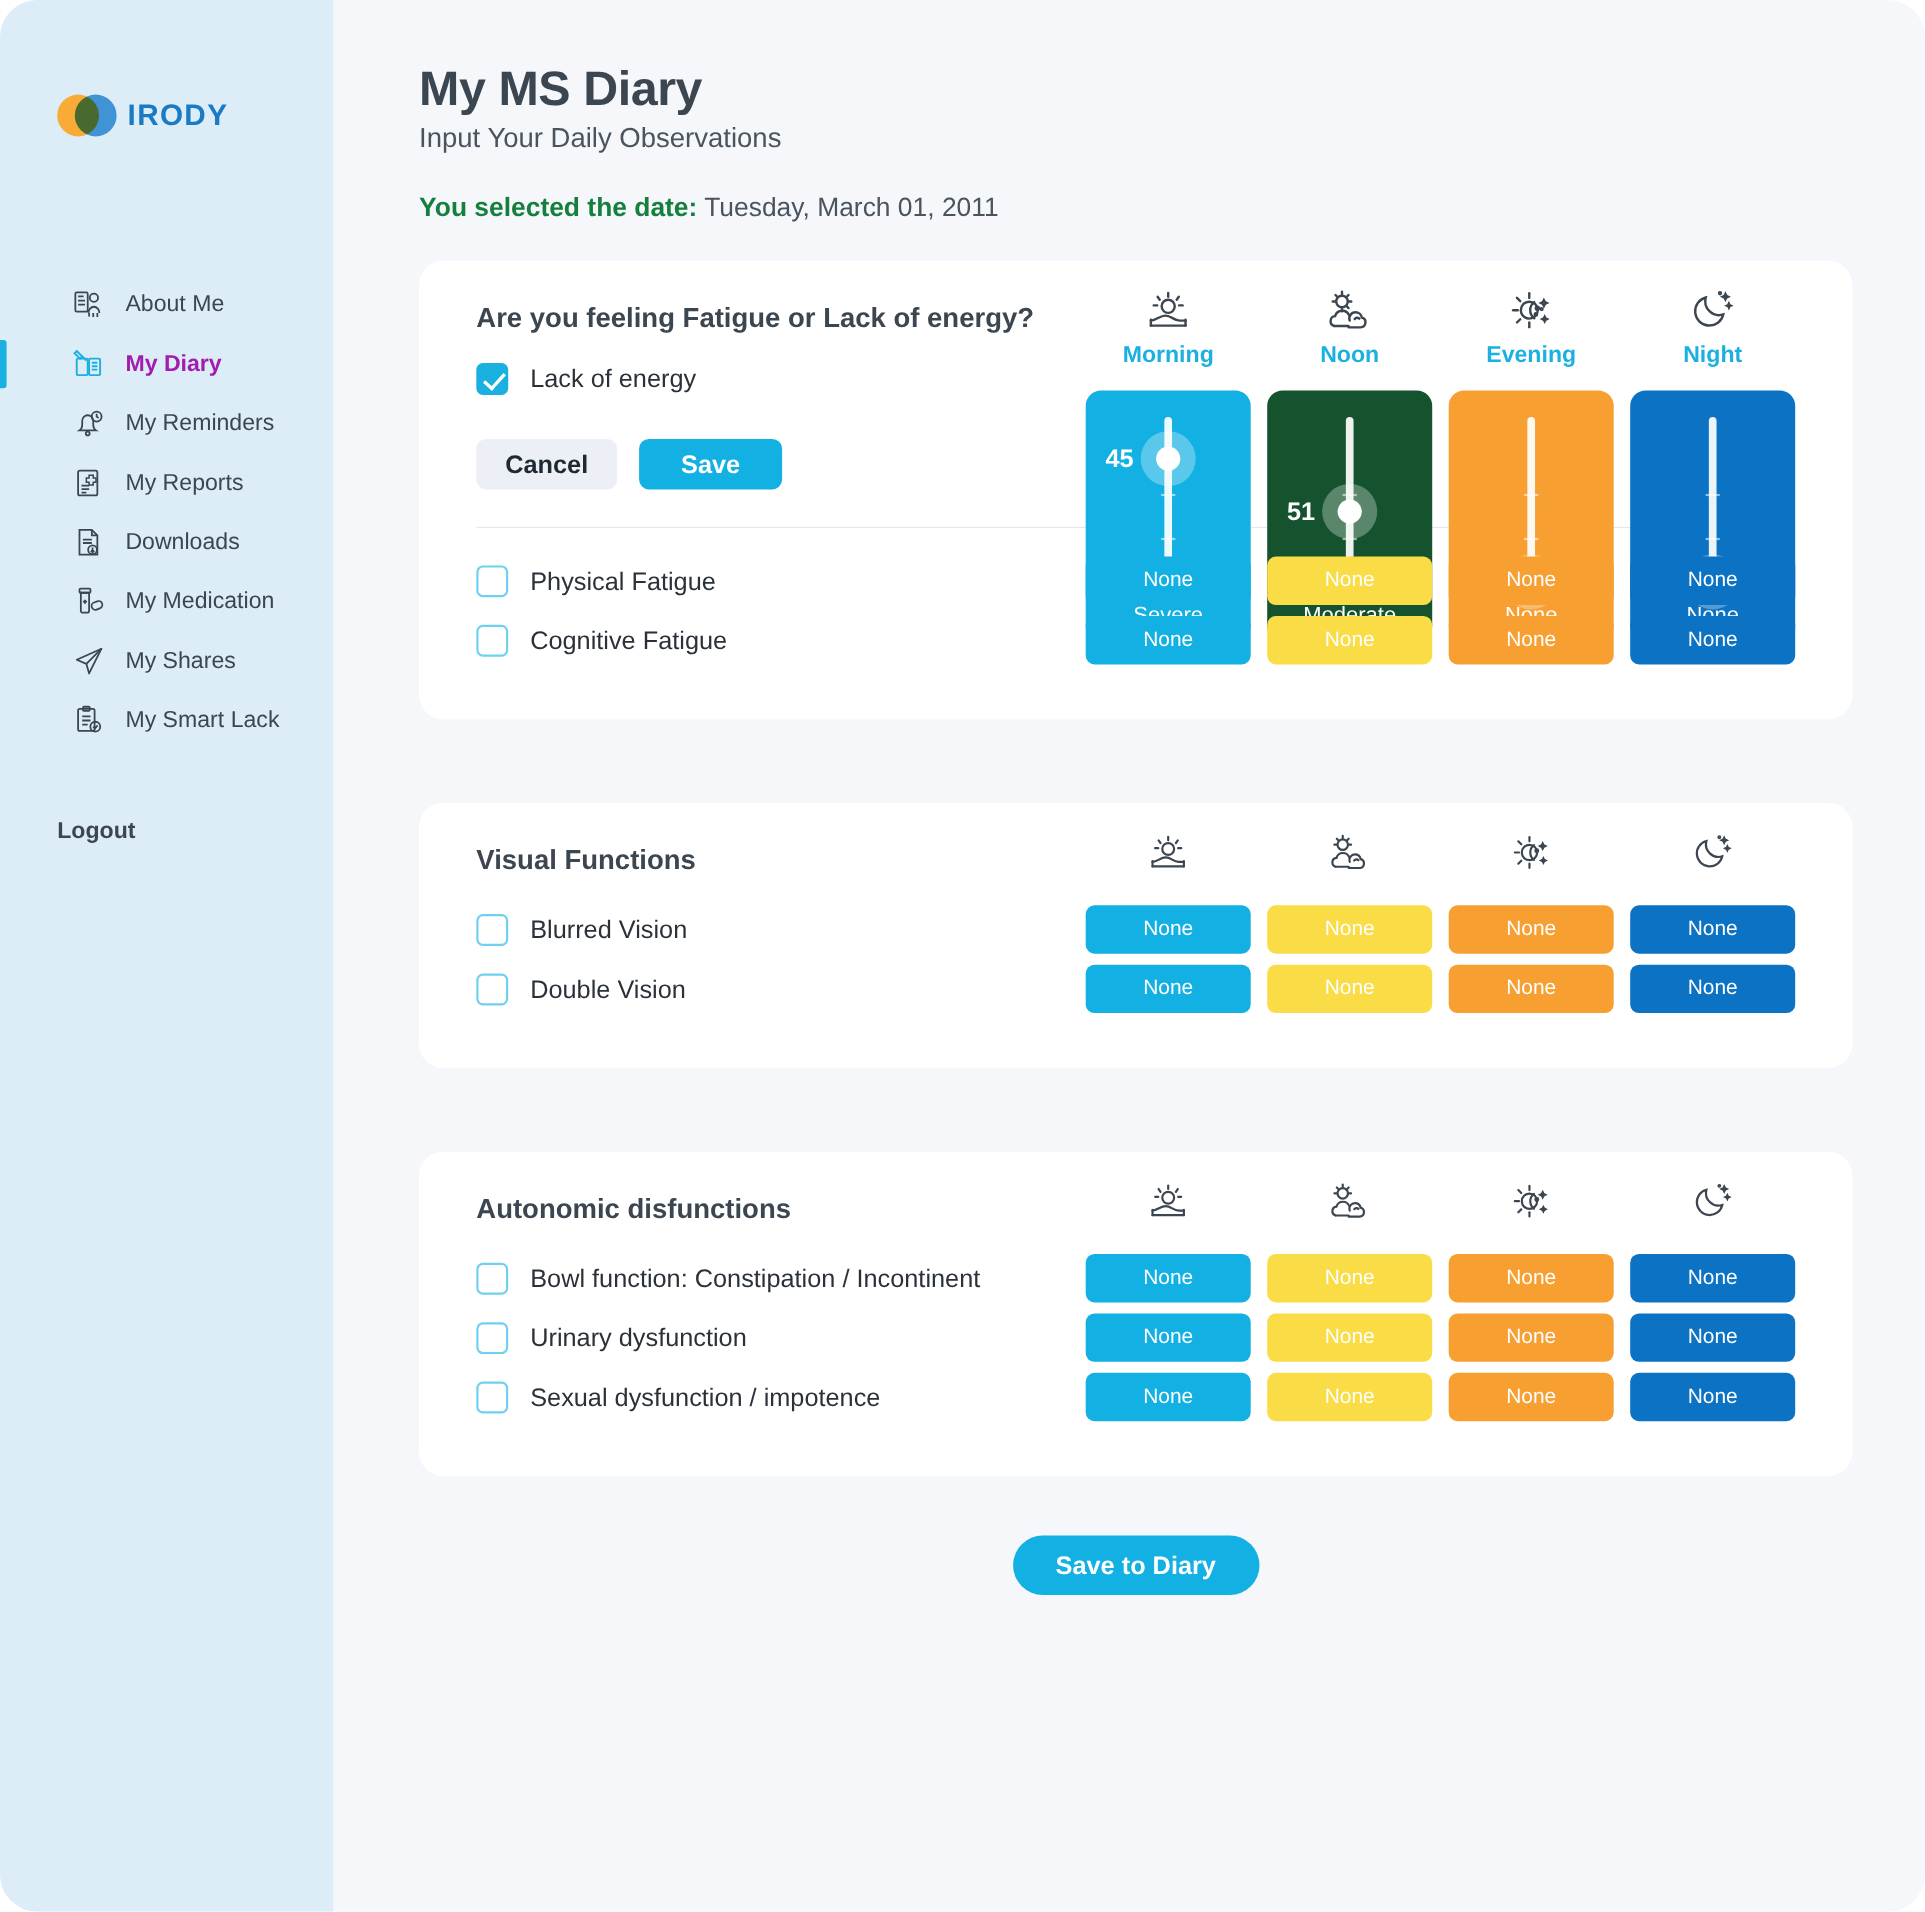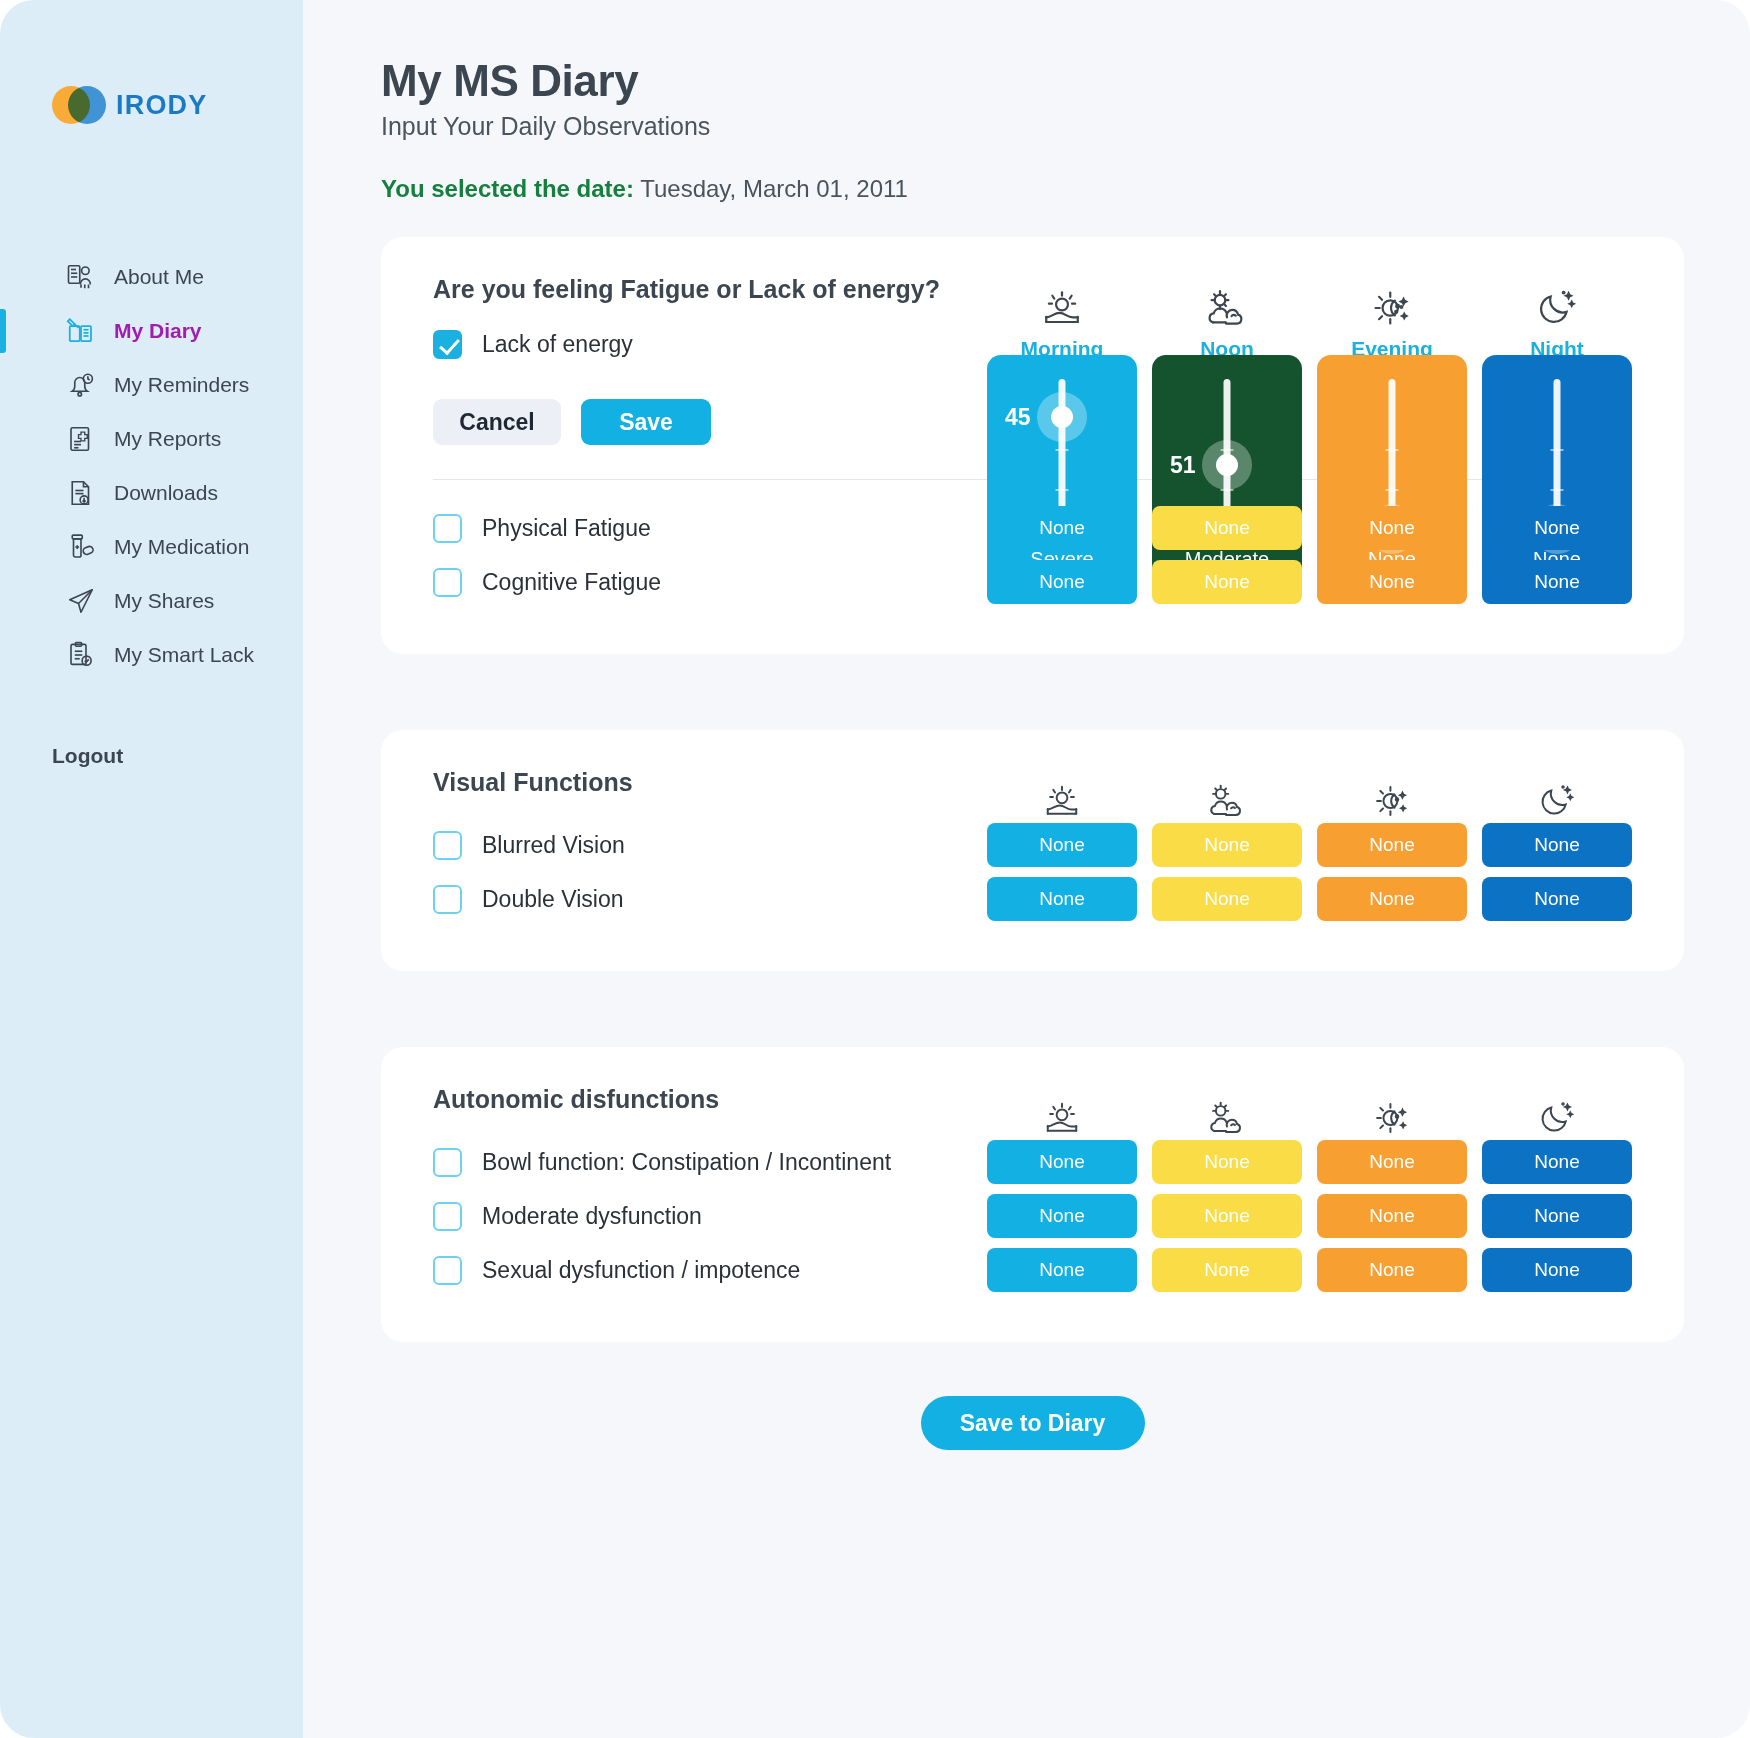--- a/index.html
+++ b/index.html
@@ -99,21 +99,21 @@
   .card {
     background: #fff;
     border-radius: 22px;
     margin-top: 34px;
     padding: 38px 52px 40px 52px;
     position: relative;
   }
   .card.second { margin-top: 76px; }
 
   .tod-head {
-    position: absolute; right: 52px; top: 46px;
+    position: absolute; right: 52px; top: 20px;
     display: flex;
   }
   .tod { width: 150px; margin-left: 15px; text-align: center; }
   .tod .tod-icon { height: 50px; display: flex; align-items: center; justify-content: center; }
   .tod .tod-label {
     font-size: 21px; font-weight: bold; color: #1ab0e0; margin-top: 4px;
   }
 
   .q-title {
     font-size: 25px; font-weight: bold; color: #3c4650;
@@ -686,21 +686,21 @@
           <div class="pills">
             <div class="pill p0">None</div>
             <div class="pill p1">None</div>
             <div class="pill p2">None</div>
             <div class="pill p3">None</div>
           </div>
         </div>
         <div class="row">
           <div class="labelcell">
             <span class="chk"></span>
-            <span class="chk-label">Moderate dysfunction</span>
+            <span class="chk-label">Urinary dysfunction</span>
           </div>
           <div class="pills">
             <div class="pill p0">None</div>
             <div class="pill p1">None</div>
             <div class="pill p2">None</div>
             <div class="pill p3">None</div>
           </div>
         </div>
         <div class="row">
           <div class="labelcell">

